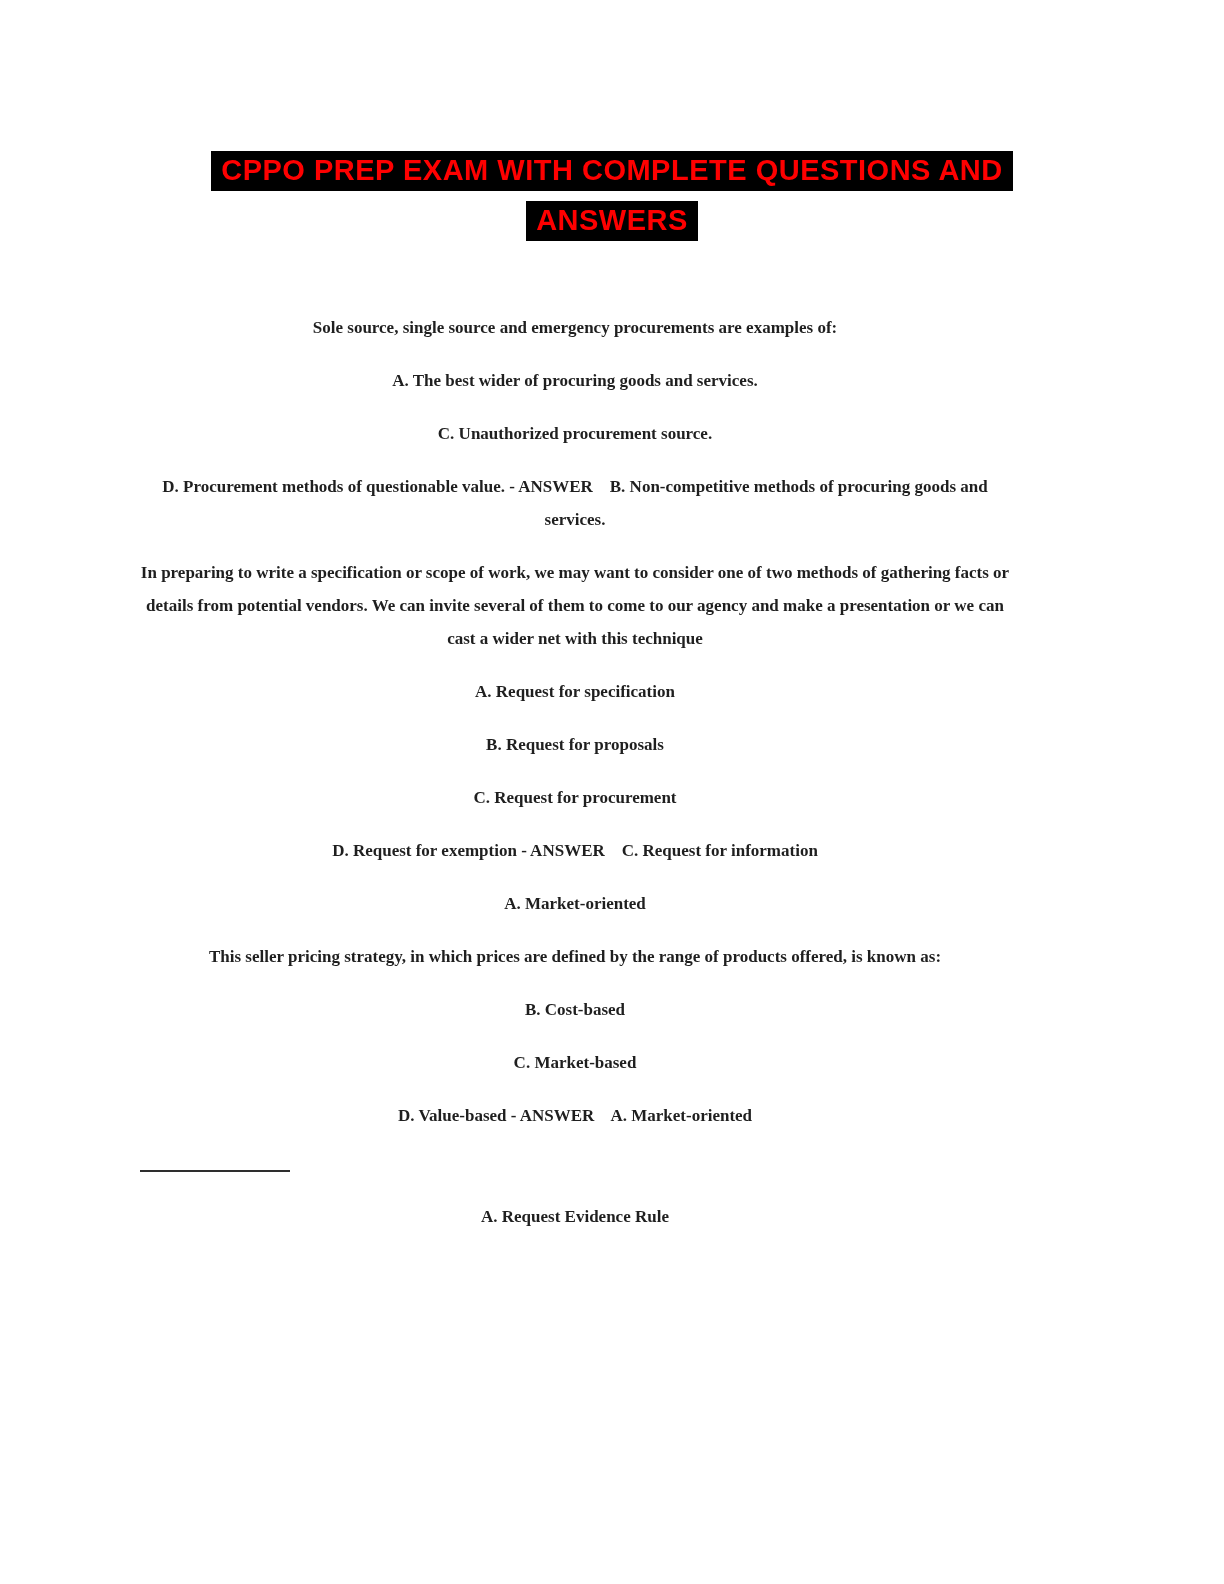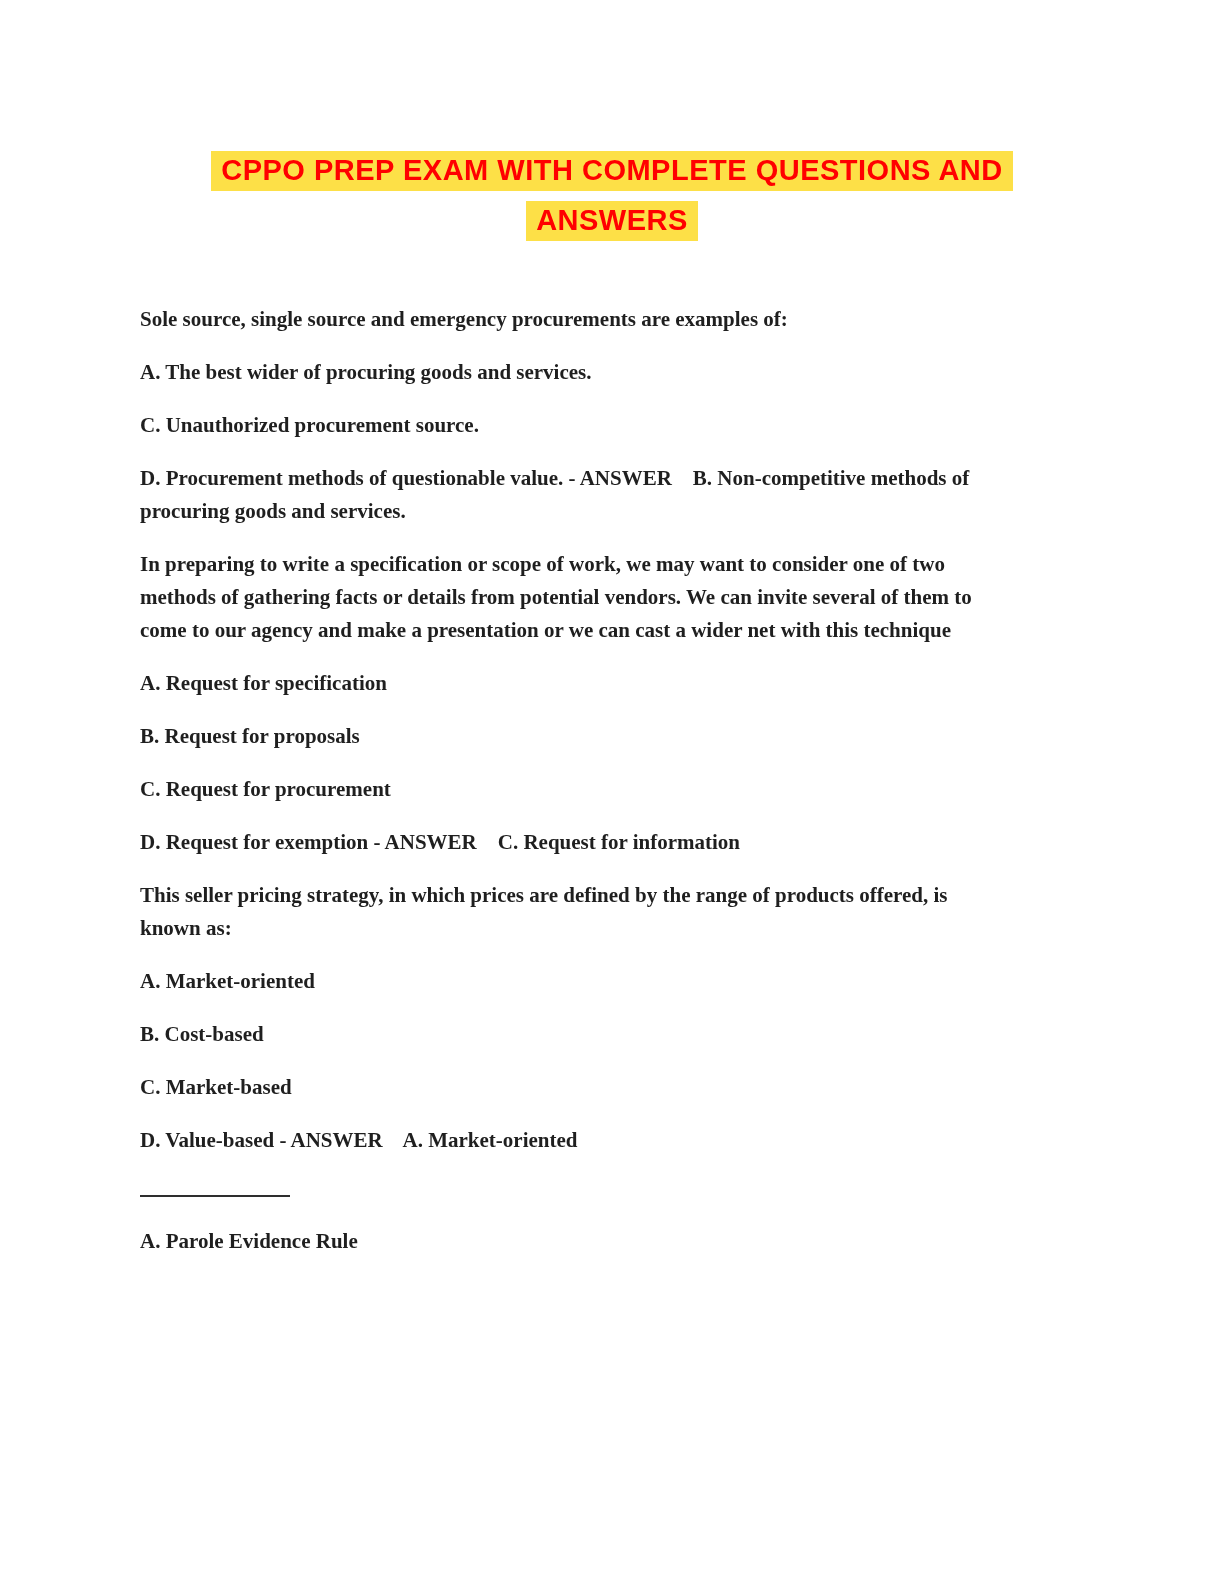--- a/index.html
+++ b/index.html
@@ -18,37 +18,38 @@
     margin: 145px auto 0 auto;
     text-align: center;
     font-family: "Liberation Sans", sans-serif;
     font-weight: bold;
     font-size: 29px;
     line-height: 50px;
     letter-spacing: 0.5px;
     color: #ff0000;
   }
   .hl {
-    background: #fde047;
+    background: #000000;
     padding: 3px 10px 5px 10px;
     -webkit-box-decoration-break: clone;
     box-decoration-break: clone;
   }
   .content {
     padding: 58px 0 0 140px;
     width: 870px;
     font-family: "Liberation Serif", serif;
     font-weight: bold;
     color: #1f1f1f;
   }
   .content p {
-    margin: 0 0 20px 0;
-    font-size: 21px;
+    margin: 8px 0 20px 0;
+    font-size: 17px;
     line-height: 33px;
     white-space: pre-wrap;
+    text-align: center;
   }
   .blank-line {
     width: 150px;
     height: 18px;
     border-bottom: 2px solid #2e2e2e;
     margin: 8px 0 28px 0;
   }
 </style>
 </head>
 <body>
@@ -63,23 +64,23 @@
     <p>A. The best wider of procuring goods and services.</p>
     <p>C. Unauthorized procurement source.</p>
     <p>D. Procurement methods of questionable value. - ANSWER    B. Non-competitive methods of procuring goods and services.</p>
 
     <p>In preparing to write a specification or scope of work, we may want to consider one of two methods of gathering facts or details from potential vendors. We can invite several of them to come to our agency and make a presentation or we can cast a wider net with this technique</p>
     <p>A. Request for specification</p>
     <p>B. Request for proposals</p>
     <p>C. Request for procurement</p>
     <p>D. Request for exemption - ANSWER    C. Request for information</p>
 
+    <p>A. Market-oriented</p>
     <p>This seller pricing strategy, in which prices are defined by the range of products offered, is known as:</p>
-    <p>A. Market-oriented</p>
     <p>B. Cost-based</p>
     <p>C. Market-based</p>
     <p>D. Value-based - ANSWER    A. Market-oriented</p>
 
     <div class="blank-line"></div>
-    <p>A. Parole Evidence Rule</p>
+    <p>A. Request Evidence Rule</p>
 
   </div>
 </div>
 
 </body></html>

